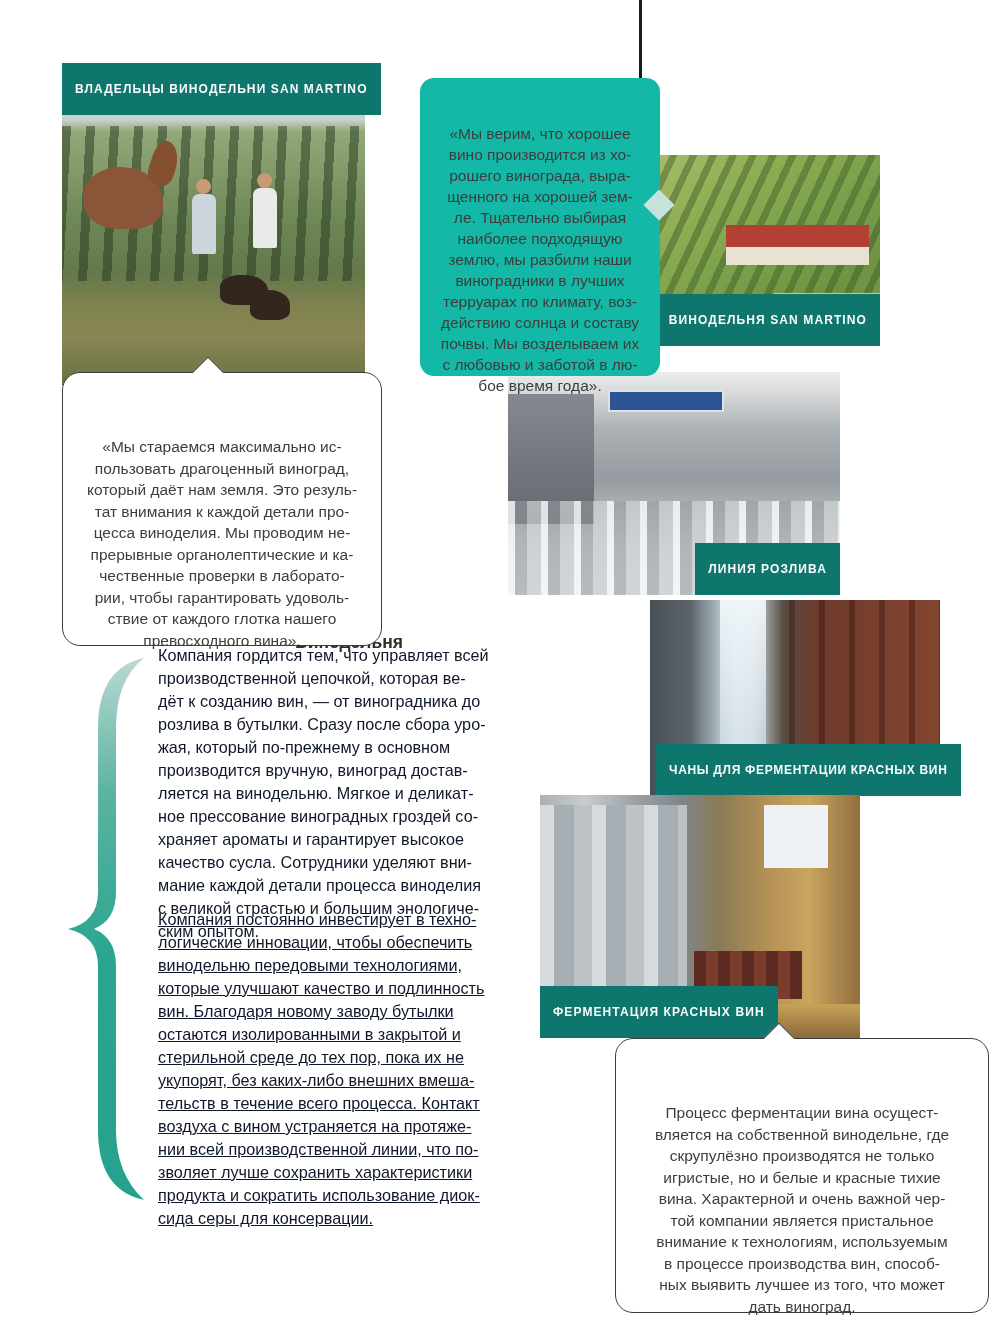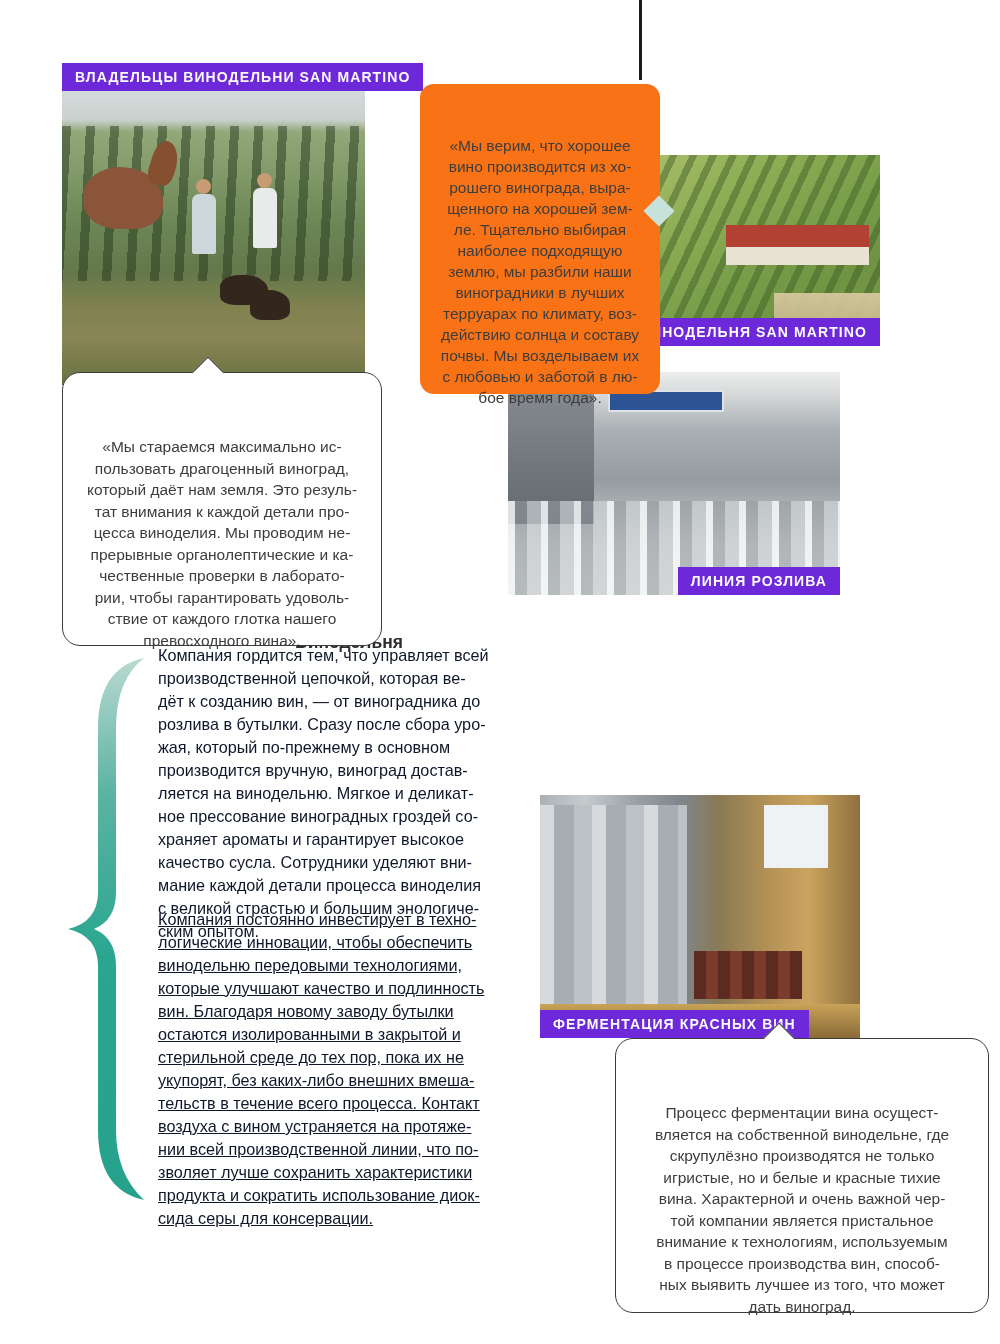--- a/index.html
+++ b/index.html
@@ -8,23 +8,23 @@
     overflow:hidden; font-family:"Liberation Sans", sans-serif; color:#3d3d3d;
   }
 
   
   .vline { position:absolute; left:639px; top:0; width:3px; height:80px; background:#1b1b1b; }
 
   
   .photo { position:absolute; z-index:1; }
   .photo .img { position:absolute; left:0; right:0; top:0; bottom:0; overflow:hidden; }
   .ph-label {
-    position:absolute; z-index:5; background:#6d28d9; color:#fbfbfb;
-    font-size:14px; font-weight:bold; letter-spacing:1.1px;
-    padding:6px 13px; white-space:nowrap;
+    position:absolute; z-index:5; background:#0f766e; color:#fbfbfb;
+    font-size:12px; font-weight:bold; letter-spacing:1.1px;
+    padding:19px 13px; white-space:nowrap;
   }
 
   #photo-owners { left:62px; top:63px; width:303px; height:322px; }
   #photo-owners .ph-label { left:0; top:0; }
   #photo-owners .img { top:24px; background:linear-gradient(180deg,#d7dcdf 0%,#c9d1ce 11%,#93a878 15%,#6e8757 45%,#64784b 62%,#7f824f 74%,#8a8656 84%,#67713f 100%); }
   .owners-rows { position:absolute; left:0; right:0; top:13%; height:52%;
     background:repeating-linear-gradient(93deg, rgba(35,55,28,.5) 0 9px, rgba(255,255,255,0) 9px 24px); }
   .horse-figure { position:absolute; left:7%; top:27%; width:80px; height:62px;
     background:#8a5538; border-radius:48% 55% 38% 45%; }
   .horse-figure::before { content:""; position:absolute; right:-14px; top:-26px; width:26px; height:44px;
@@ -74,21 +74,21 @@
   .spark-barrels { position:absolute; left:48%; bottom:16%; width:34%; height:20%;
     background:repeating-linear-gradient(90deg,#5d2a21 0 12px,#7c3c2b 12px 24px); }
   .spark-floor { position:absolute; left:0; right:0; bottom:0; height:14%;
     background:linear-gradient(180deg,#c9a258,#8a6a38); }
 
   
   .bubble { position:absolute; z-index:3; border-radius:18px; text-align:center;
     font-size:15.5px; white-space:pre-line; color:#3d3d3d; }
   .bubble .bubble-text { position:relative; z-index:1; }
   .bubble-white { background:#ffffff; border:1.6px solid #3c3c3c; line-height:21.5px; padding:20px 6px; }
-  .bubble-teal { background:#f97316; line-height:21px; padding:9px 4px;margin-top:6px; }
+  .bubble-teal { background:#14b8a6; line-height:21px; padding:3px 4px; }
   #bubble-belief { left:420px; top:78px; width:232px; height:292px; border-radius:14px; }
   #bubble-quality { left:62px; top:372px; width:306px; height:232px; }
   #bubble-fermentation { left:615px; top:1038px; width:360px; height:233px; }
 
   .tail-up { position:absolute; top:-12px; width:21px; height:21px; background:#ffffff;
     transform:rotate(45deg); border-left:1.6px solid #3c3c3c; border-top:1.6px solid #3c3c3c; z-index:0; }
   #bubble-quality .tail-up { left:134px; }
   #bubble-fermentation .tail-up { left:152px; }
   .tail-right { position:absolute; right:-10px; top:116px; width:22px; height:22px;
     background:#c6e2db; transform:rotate(45deg); z-index:0; }
@@ -165,20 +165,27 @@
 
   <figure class="photo" id="photo-bottling" style="margin:0">
     <div class="img">
       <div class="bottling-machine"></div>
       <div class="bottling-sign"></div>
       <div class="bottling-bottles"></div>
     </div>
     <div class="ph-label">ЛИНИЯ РОЗЛИВА</div>
   </figure>
 
+  <figure class="photo" id="photo-redtanks" style="margin:0">
+    <div class="img">
+      <div class="red-stripes"></div>
+      <div class="red-window"></div>
+    </div>
+    <div class="ph-label">ЧАНЫ ДЛЯ ФЕРМЕНТАЦИИ КРАСНЫХ ВИН</div>
+  </figure>
 
   <figure class="photo" id="photo-sparkling" style="margin:0">
     <div class="img">
       <div class="spark-tanks"></div>
       <div class="spark-window"></div>
       <div class="spark-barrels"></div>
       <div class="spark-floor"></div>
     </div>
     <div class="ph-label">ФЕРМЕНТАЦИЯ КРАСНЫХ ВИН</div>
   </figure>

